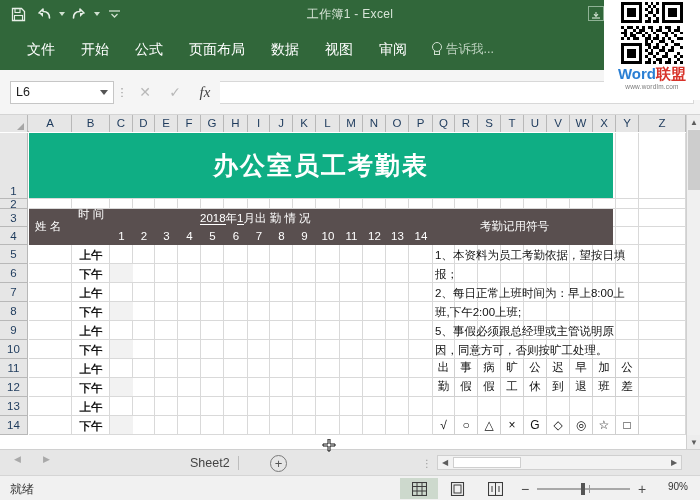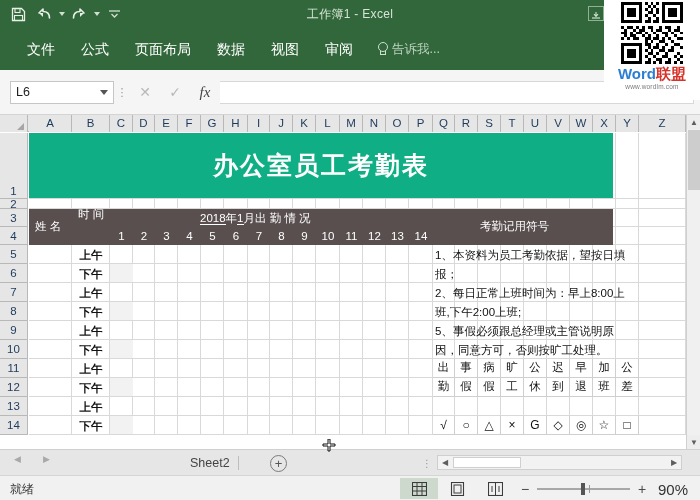--- a/index.html
+++ b/index.html
@@ -188,21 +188,21 @@
   }
   .sb-ready { position: absolute; left: 10px; top: 5px; font-size: 12px; color: #333; }
   .view-btns { position: absolute; left: 400px; top: 2px; display: flex; }
   .vbtn { width: 38px; height: 21px; display: flex; align-items: center; justify-content: center; }
   .vbtn.sel { background: #cdd9cd; }
   .zoom-ctl { position: absolute; left: 520px; top: 5px; display: flex; align-items: center; gap: 7px; }
   .zminus, .zplus { font-size: 14px; color: #4a4a4a; width: 10px; text-align: center; }
   .ztrack { width: 93px; height: 2px; background: #a8a8a8; position: relative; }
   .zthumb { position: absolute; left: 44px; top: -5px; width: 4px; height: 12px; background: #555; }
   .ztick { position: absolute; left: 52px; top: -3px; width: 1px; height: 8px; background: #999; }
-  .zpct { position: absolute; right: 12px; top: 5px; font-size: 15px; color: #333; }
+  .zpct { position: absolute; right: 12px; top: 5px; font-size: 10px; color: #333; }
   .cursor-cross { position: absolute; left: 321px; top: 324px; width: 16px; height: 18px; z-index: 30; }
 </style>
 </head>
 <body>
 
 <div id="app">
 
   <div class="titlebar">
     <div class="qat">
       <div class="qat-btn">
@@ -238,20 +238,21 @@
       <svg width="10" height="9" viewBox="0 0 10 9">
           <path d="M1 7 h8" stroke="#cfe0cf" stroke-width="1.2"></path>
           <path d="M5 1 v4 M3 3.2 L5 5.4 L7 3.2" fill="none" stroke="#cfe0cf" stroke-width="1.1"></path>
         </svg>
     </div>
   </div>
 
   <div class="ribbon">
     <div class="tabs">
       <div class="tab">文件</div>
+      <div class="tab">开始</div>
       <div class="tab">公式</div>
       <div class="tab">页面布局</div>
       <div class="tab">数据</div>
       <div class="tab">视图</div>
       <div class="tab">审阅</div>
       <div class="tellme">
         <div class="bulb"></div>
         <span>告诉我...</span>
       </div>
     </div>

